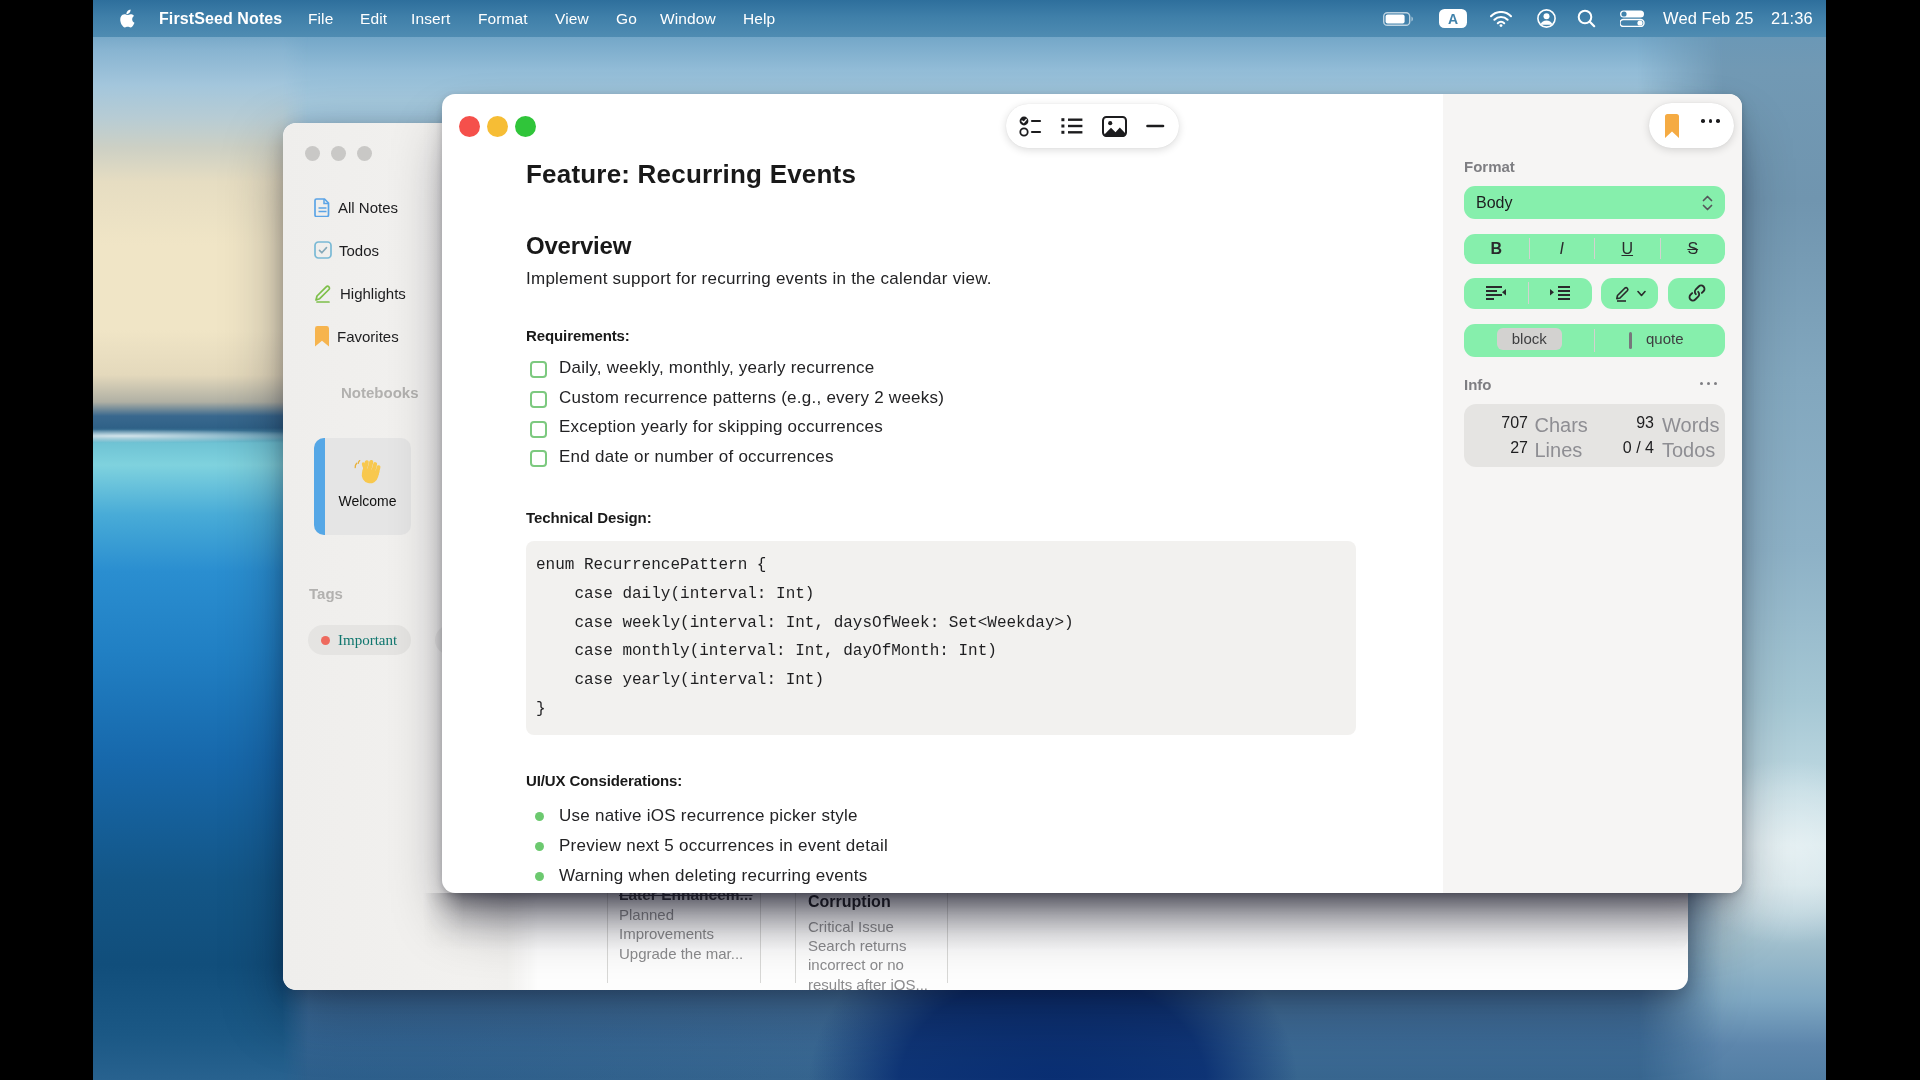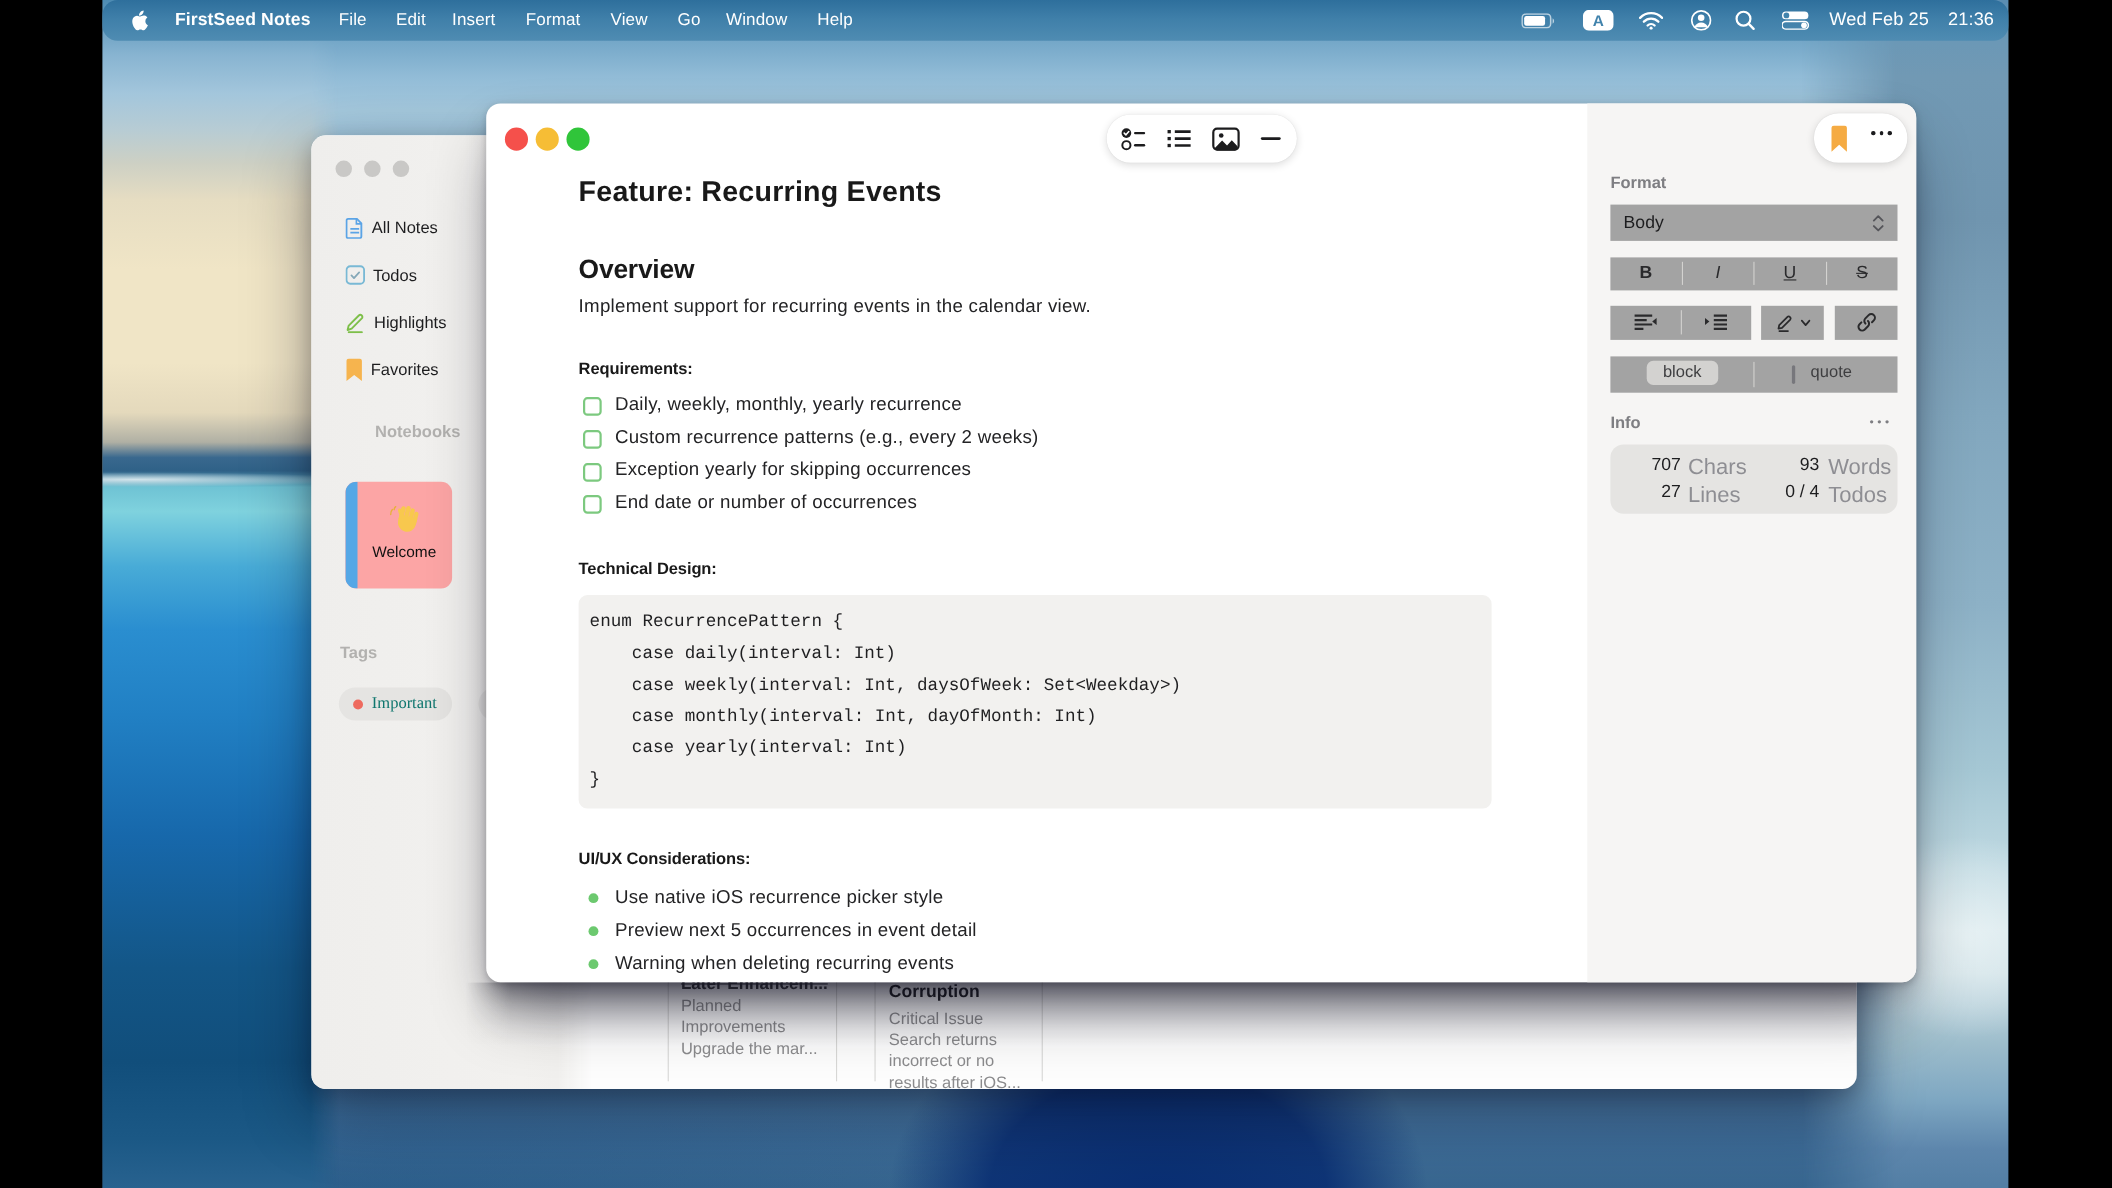--- a/index.html
+++ b/index.html
@@ -25,35 +25,35 @@
 .wright { position:absolute; left:1545px; top:0; width:188px; height:1080px;
  -webkit-mask-image:linear-gradient(90deg,transparent 0,#000 45%); mask-image:linear-gradient(90deg,transparent 0,#000 45%);
  background:
   radial-gradient(140px 115px at 150px 852px, rgba(255,255,255,0.45), rgba(252,255,255,0.2) 55%, rgba(252,255,255,0) 80%),
   linear-gradient(180deg,
     #5a8db2 0px, #6b98b6 37px, #7199b4 70px, #7095af 200px, #82a7be 380px, #8db1c6 550px,
     #a5c7d4 700px, #bcd7e0 780px, #d2e5ea 845px, #cbdfe5 885px, #9cbccb 950px, #7ea7c2 1000px,
     #5d86ac 1045px, #527ea4 1080px);
 }
 .menubar { position:absolute; left:0; top:0; width:1733px; height:37px;
-  background:linear-gradient(180deg, #2e6f9c 0%, #3f7fa9 45%, #4f8cb2 100%);border-radius:14px; }
+  background:linear-gradient(180deg, #2e6f9c 0%, #3f7fa9 45%, #4f8cb2 100%); }
 .menubar .mi { position:absolute; top:0; height:37px; line-height:37px; color:#ffffff; font-size:15.5px; font-weight:500; letter-spacing:0.1px;}
 .menubar .app { font-weight:700; font-size:16px; }
 .menubar .clk { font-size:16.5px; }
 .mbicon { position:absolute; top:0; height:37px; display:flex; align-items:center; }
 
 
 .bgwin { position:absolute; left:190px; top:123px; width:1405px; height:867px; border-radius:13px; background:#fdfdfd; overflow:hidden;
   box-shadow: 0 22px 60px rgba(0,0,20,0.38), 0 6px 18px rgba(0,0,20,0.22); }
 .bgside { position:absolute; left:0; top:0; width:255px; height:100%; background:linear-gradient(90deg,#efeeec 0%, #f2f1ef 75%, #f0efed 100%); border-radius:13px 0 0 13px;
   -webkit-mask-image:linear-gradient(90deg,#000 88%,transparent 100%); mask-image:linear-gradient(90deg,#000 88%,transparent 100%); }
 .glight { position:absolute; width:15px; height:15px; border-radius:50%; background:#c9c8c6; top:22.5px; }
 .sitem { position:absolute; left:31px; height:24px; display:flex; align-items:center; gap:7px; font-size:15px; color:#1d1d1f; }
 .slabel { position:absolute; left:26px; font-size:15px; font-weight:700; color:#b2b1af; }
-.wcard { position:absolute; left:30.5px; top:315px; width:97px; height:96.5px; border-radius:10px; background:#fca5a5; overflow:hidden; }
+.wcard { position:absolute; left:30.5px; top:315px; width:97px; height:96.5px; border-radius:10px; background:#e5e5e5; overflow:hidden; }
 .wspine { position:absolute; left:0; top:0; width:11px; height:100%; background:#55a7e6; }
 .wtext { position:absolute; left:11px; right:0; top:365px; text-align:center; font-size:14px; color:#111; }
 .ipill { position:absolute; left:25px; top:502px; width:103px; height:30px; border-radius:15px; background:#e5e4e2; display:flex; align-items:center; }
 .ipill2 { position:absolute; left:152px; top:502px; width:16px; height:30px; border-radius:15px 0 0 15px; background:#e5e4e2; }
 .cardline { position:absolute; top:757px; height:103px; width:1px; background:#d8d8d6; }
 .ctext { position:absolute; font-size:15px; line-height:19.4px; color:#8b8b8d; }
 .stripshadow { position:absolute; left:140px; top:770px; right:0; height:58px; border-radius:0 0 13px 0;
   -webkit-mask-image:linear-gradient(90deg,transparent 0,#000 40px); mask-image:linear-gradient(90deg,transparent 0,#000 40px);
   background:linear-gradient(180deg, rgba(40,40,48,0.42) 0%, rgba(40,40,48,0.20) 35%, rgba(40,40,48,0.06) 70%, rgba(40,40,48,0) 100%); }
 
@@ -74,21 +74,21 @@
 .h2 { font-size:24px; font-weight:700; color:#191919; letter-spacing:-0.2px; }
 .h3 { font-size:15px; font-weight:700; color:#191919; letter-spacing:-0.1px; }
 .bodytext { font-size:17px; color:#232325; letter-spacing:0.25px; }
 .chk { position:absolute; width:17px; height:17px; border:2px solid #7cc97f; border-radius:4px; left:88px; }
 .bdot { position:absolute; width:9px; height:9px; border-radius:50%; background:#6cc96f; left:93px; }
 .codeblock { position:absolute; left:84px; top:447px; width:830px; height:194px; background:#f2f1ef; border-radius:8px;
   font-family:"Liberation Mono", monospace; font-size:16px; line-height:28.8px; color:#1f1f21; padding:10px 0 0 10px; white-space:pre; }
 
 
 .plabel { font-size:15px; font-weight:700; color:#7e7e82; }
-.pbox { position:absolute; left:1022px; width:261px; background:#a3a3a3; border-radius:0; }
+.pbox { position:absolute; left:1022px; width:261px; background:#86efac; border-radius:11px; }
 .pseg { display:flex; align-items:center; }
 .pdiv { width:1px; height:70%; background:#d3d2d0; align-self:center; }
 .infonum { font-size:16px; color:#1d1d1f; font-weight:500; position:absolute; text-align:right; }
 .infolabel { font-size:20px; color:#8e8e93; position:absolute; }
 </style>
 </head>
 <body>
 <div class="screen">
   <div class="wall"></div>
   <div class="wleft"></div>

